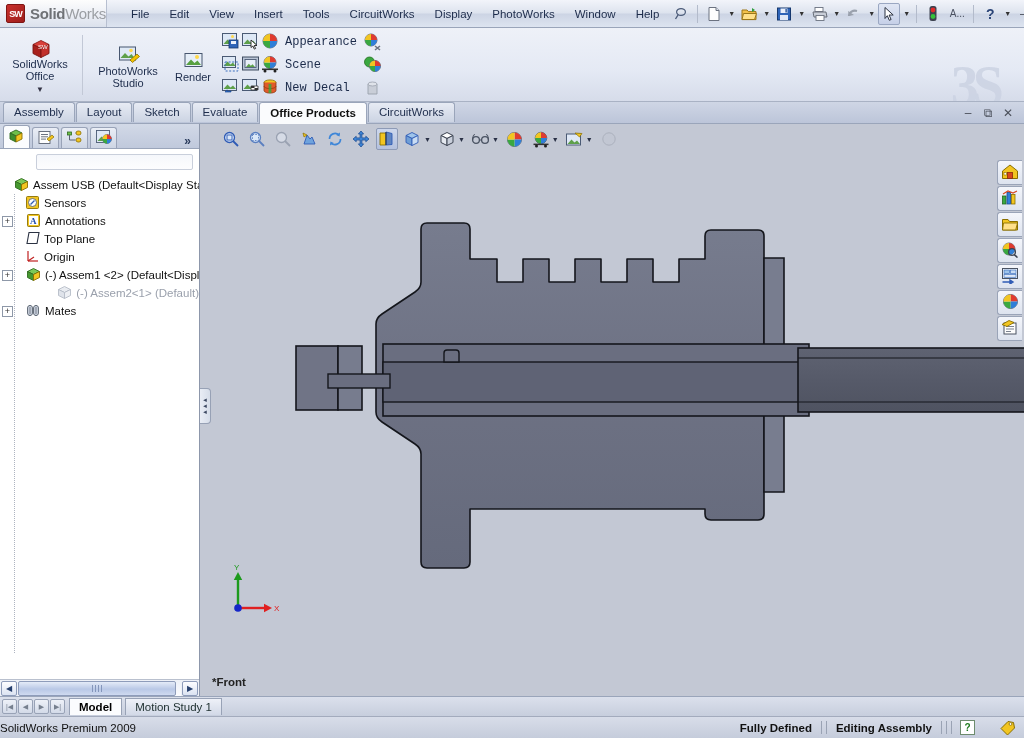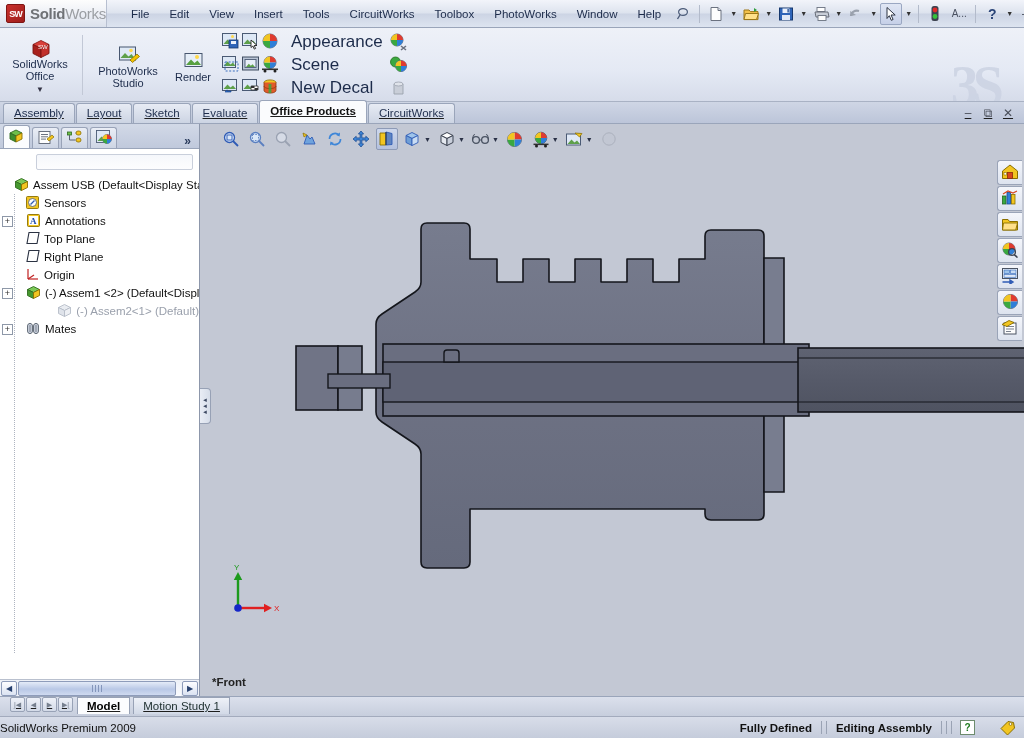--- a/index.html
+++ b/index.html
@@ -73,35 +73,35 @@
   .rsep { width: 1px; background: #c2c8d6; margin: 7px 2px; height: 60px; }
   .big-btn {
     display: flex; flex-direction: column; align-items: center; justify-content: flex-start;
     width: 68px; padding-top: 4px; color: #1c2b4a; font-size: 11px; line-height: 12px;
     text-align: center;
   }
   .big-btn .lbl2 { display: block; }
   .dropcaret { font-size: 8px; color:#334; margin-top: 2px; }
   .small-col { display: flex; flex-direction: column; justify-content: center; height: 70px; }
   .small-row { display: flex; align-items: center; height: 23px; }
-  .small-row .txt { margin-left: 10px; font-size: 17px; color: #1c2b4a; white-space: nowrap; }
+  .small-row .txt { margin-left: 4px; font-size: 12px; color: #1c2b4a; white-space: nowrap; font-family: Liberation Mono, monospace; }
   .ico { width: 20px; height: 20px; position: relative; flex: 0 0 auto; }
 
   .bigwatermark {
     position: absolute; right: 26px; top: 26px; font-size: 56px; font-weight: bold;
     color: #ccd3e3; opacity: .85; letter-spacing: -6px; font-family: "Liberation Serif", serif;
     pointer-events: none;
   }
 
   
   .cmdtabs {
     position: absolute; left: 0; top: 102px; width: 1024px; height: 22px;
     background: linear-gradient(to bottom,#cfd6e5,#bcc5d9);
     border-bottom: 1px solid #9aa5ba;
-    display: flex; align-items: flex-end; padding-left: 3px; text-decoration: underline;
+    display: flex; padding-left: 3px;
   }
   .ctab {
     height: 20px; line-height: 19px; padding: 0 10px; margin-right: 1px;
     font-size: 11.5px; color: #1e2d4c;
     background: linear-gradient(to bottom,#e7ebf4,#ccd4e3);
     border: 1px solid #9aa5ba; border-bottom: none;
     border-radius: 3px 3px 0 0;
   }
   .ctab.active {
     background: #fafbfd; font-weight: bold; color: #111; height: 23px; line-height: 20px;
@@ -209,21 +209,21 @@
     background: linear-gradient(to bottom,#f4f6fb,#dde3ef);
     border: 1px solid #9aa4b8; border-right: none; border-radius: 3px 0 0 3px;
     display: flex; align-items: center; justify-content: center;
   }
 
   
   .bottombar {
     position: absolute; left: 0; top: 696px; width: 1024px; height: 20px;
     background: linear-gradient(to bottom,#dbe0ec,#c7cedd);
     border-top: 1px solid #9aa5ba;
-    display: flex; align-items: flex-start; padding-left: 10px; text-decoration: underline;
+    display: flex; align-items: center; padding-left: 2px;
   }
   .nav-btn {
     width: 15px; height: 15px; margin-right: 1px;
     background: linear-gradient(to bottom,#eef1f8,#d3dae8);
     border: 1px solid #98a2b6; border-radius: 2px;
     display:flex; align-items:center; justify-content:center; font-size: 7px; color: #5a6party;
     color: #6b7race; color: #77808f;
   }
   .btab {
     height: 17px; line-height: 16px; padding: 0 9px; margin-left: 3px;
@@ -261,21 +261,21 @@
       </div>
     </div>
 
     <div class="menu">
       <div class="menu-item">File</div>
       <div class="menu-item">Edit</div>
       <div class="menu-item">View</div>
       <div class="menu-item">Insert</div>
       <div class="menu-item">Tools</div>
       <div class="menu-item">CircuitWorks</div>
-      <div class="menu-item">Toolbox</div>
+      <div class="menu-item">Display</div>
       <div class="menu-item">PhotoWorks</div>
       <div class="menu-item">Window</div>
       <div class="menu-item">Help</div>
       <div class="tb-btn">
         <svg width="15" height="15" viewBox="0 0 15 15">
           <ellipse cx="7" cy="6" rx="4.4" ry="3.4" fill="none" stroke="#4a5a78" stroke-width="1.2"></ellipse>
           <line x1="4" y1="9" x2="1.5" y2="13" stroke="#4a5a78" stroke-width="1.4"></line>
         </svg>
       </div>
     </div>
@@ -633,30 +633,20 @@
         <span class="tindent"></span>
         <span class="texp"></span>
         <span class="ticon">
           <svg width="16" height="14" viewBox="0 0 16 14">
             <path d="M4 1.5h10L12 12.5H2z" fill="none" stroke="#2b3242" stroke-width="1.1"></path>
           </svg>
         </span>
         <span>Top Plane</span>
       </div>
 
-      <div class="trow">
-        <span class="tindent"></span>
-        <span class="texp"></span>
-        <span class="ticon">
-          <svg width="16" height="14" viewBox="0 0 16 14">
-            <path d="M4 1.5h10L12 12.5H2z" fill="none" stroke="#2b3242" stroke-width="1.1"></path>
-          </svg>
-        </span>
-        <span>Right Plane</span>
-      </div>
 
       <div class="trow">
         <span class="tindent"></span>
         <span class="texp"></span>
         <span class="ticon">
           <svg width="15" height="15" viewBox="0 0 15 15">
             <line x1="3" y1="12" x2="3" y2="2" stroke="#c02020" stroke-width="1.2"></line>
             <line x1="3" y1="12" x2="13" y2="12" stroke="#c02020" stroke-width="1.2"></line>
             <line x1="3" y1="12" x2="9" y2="8" stroke="#c02020" stroke-width="1.2"></line>
           </svg>

